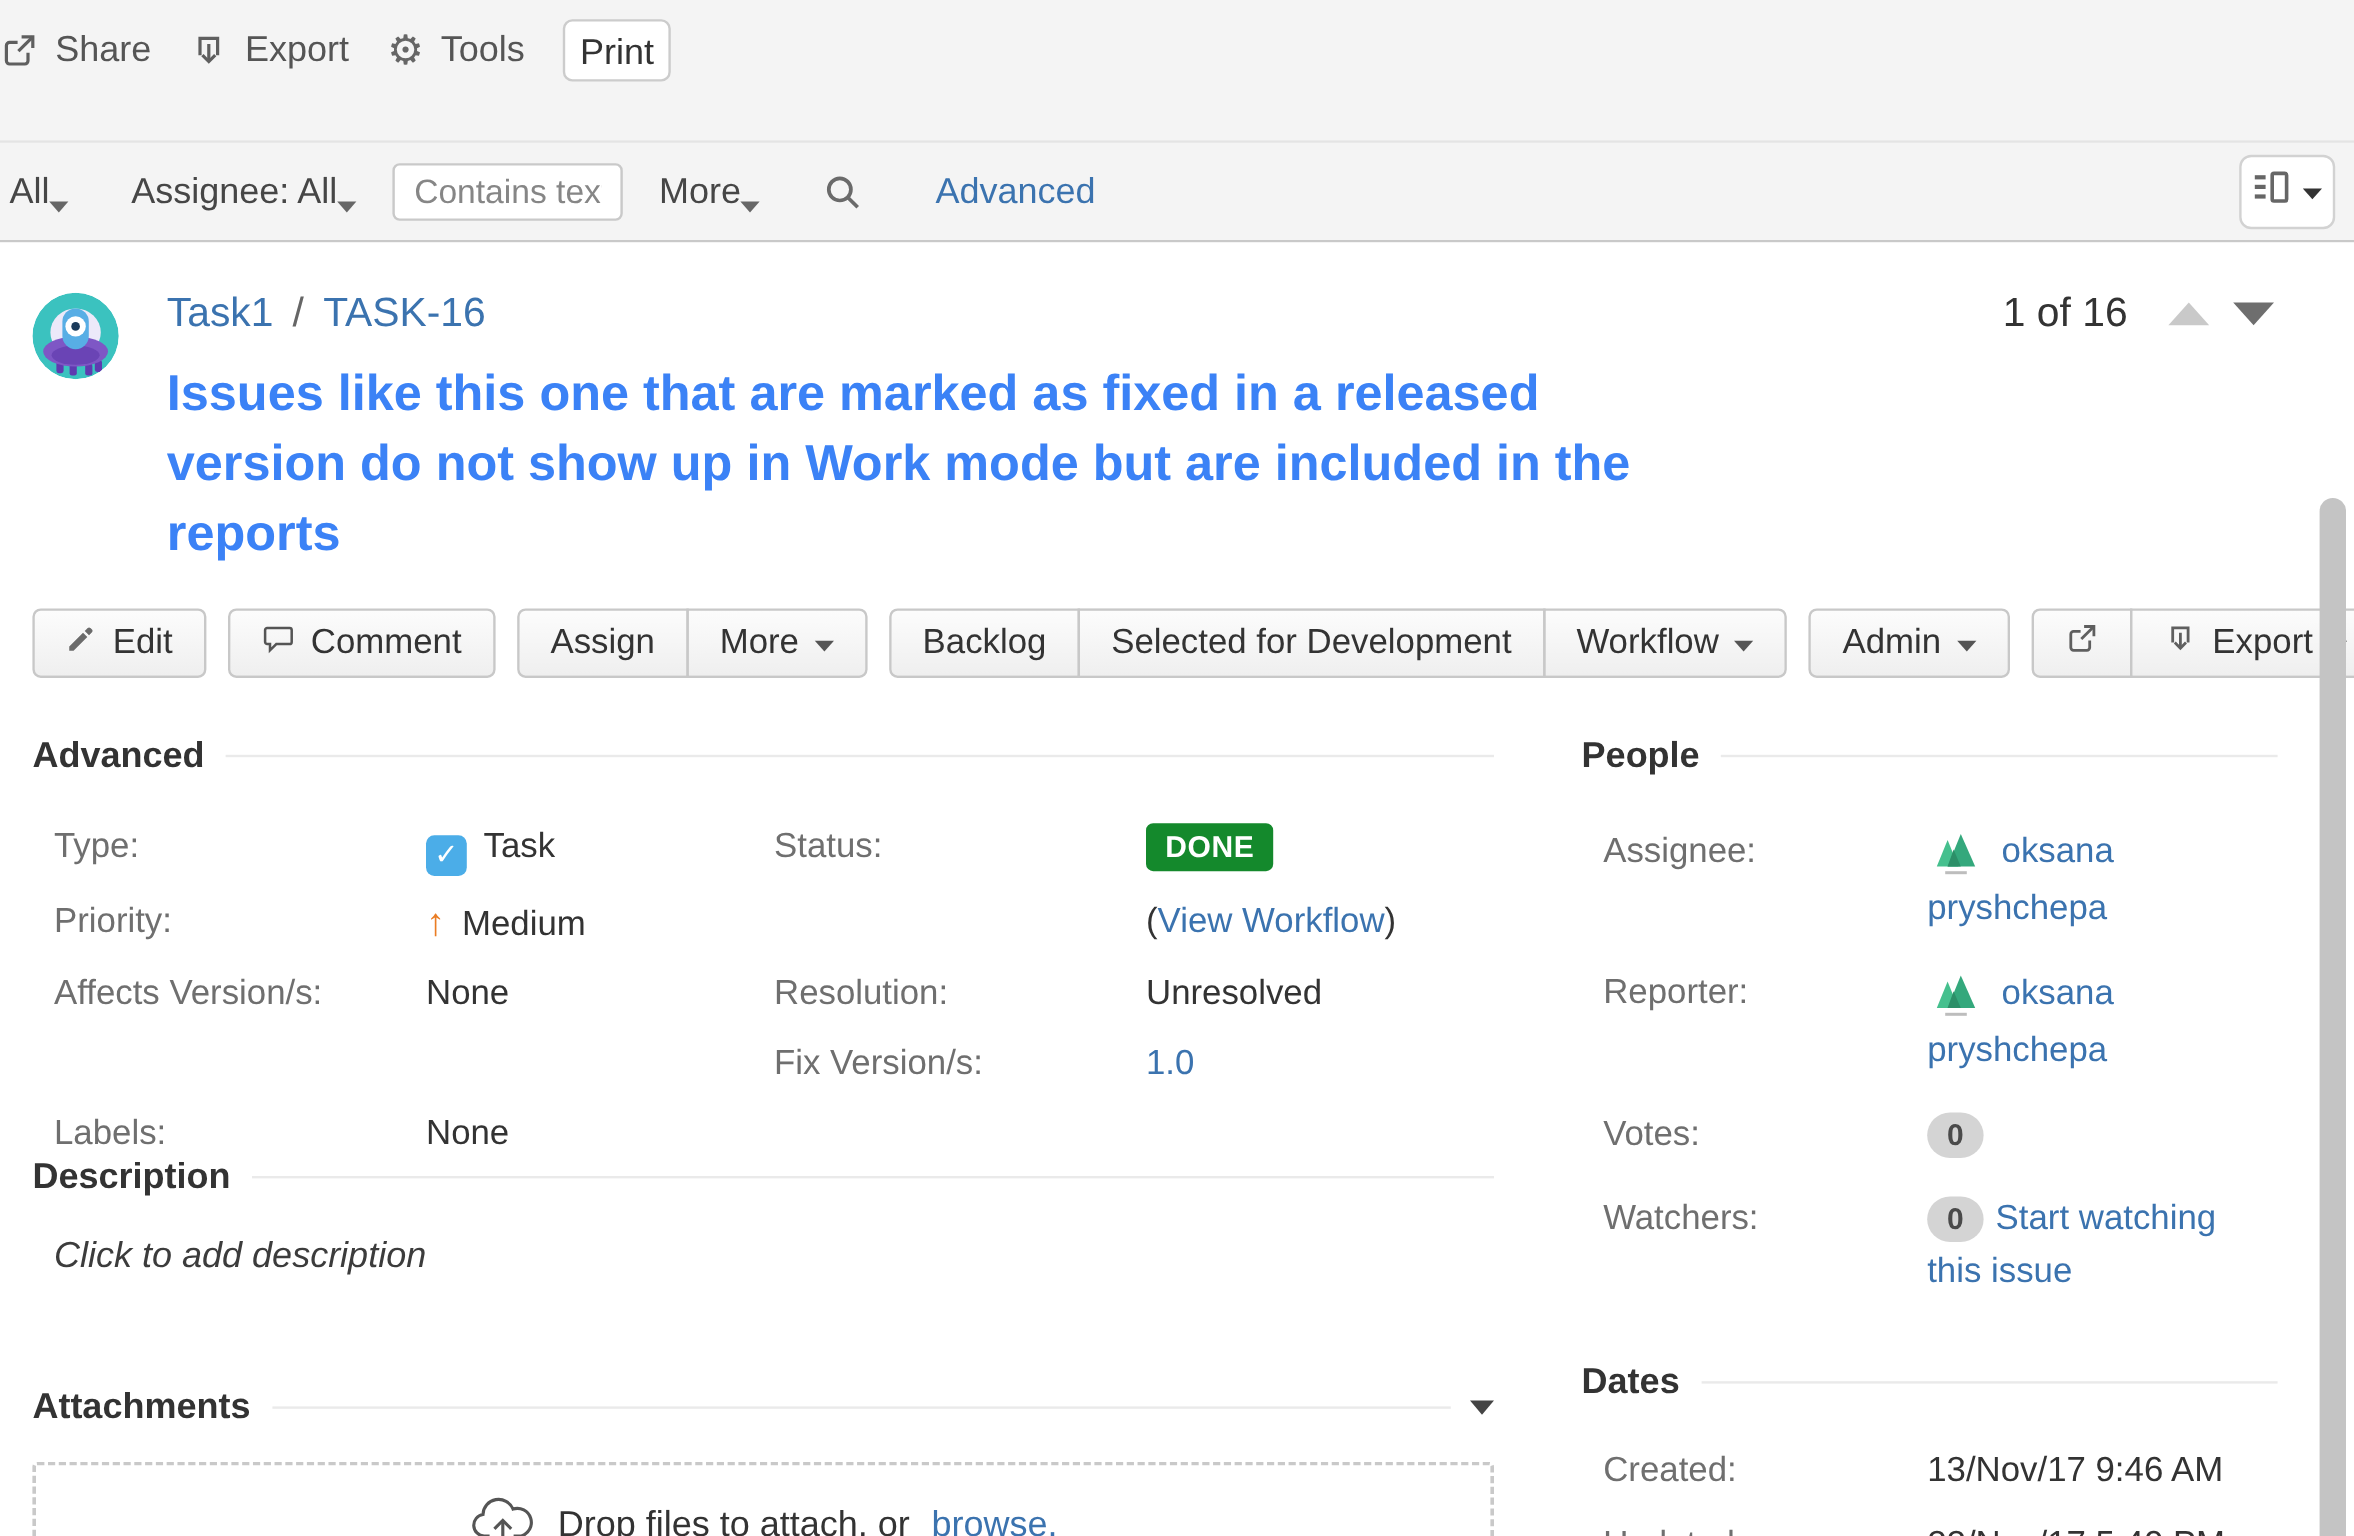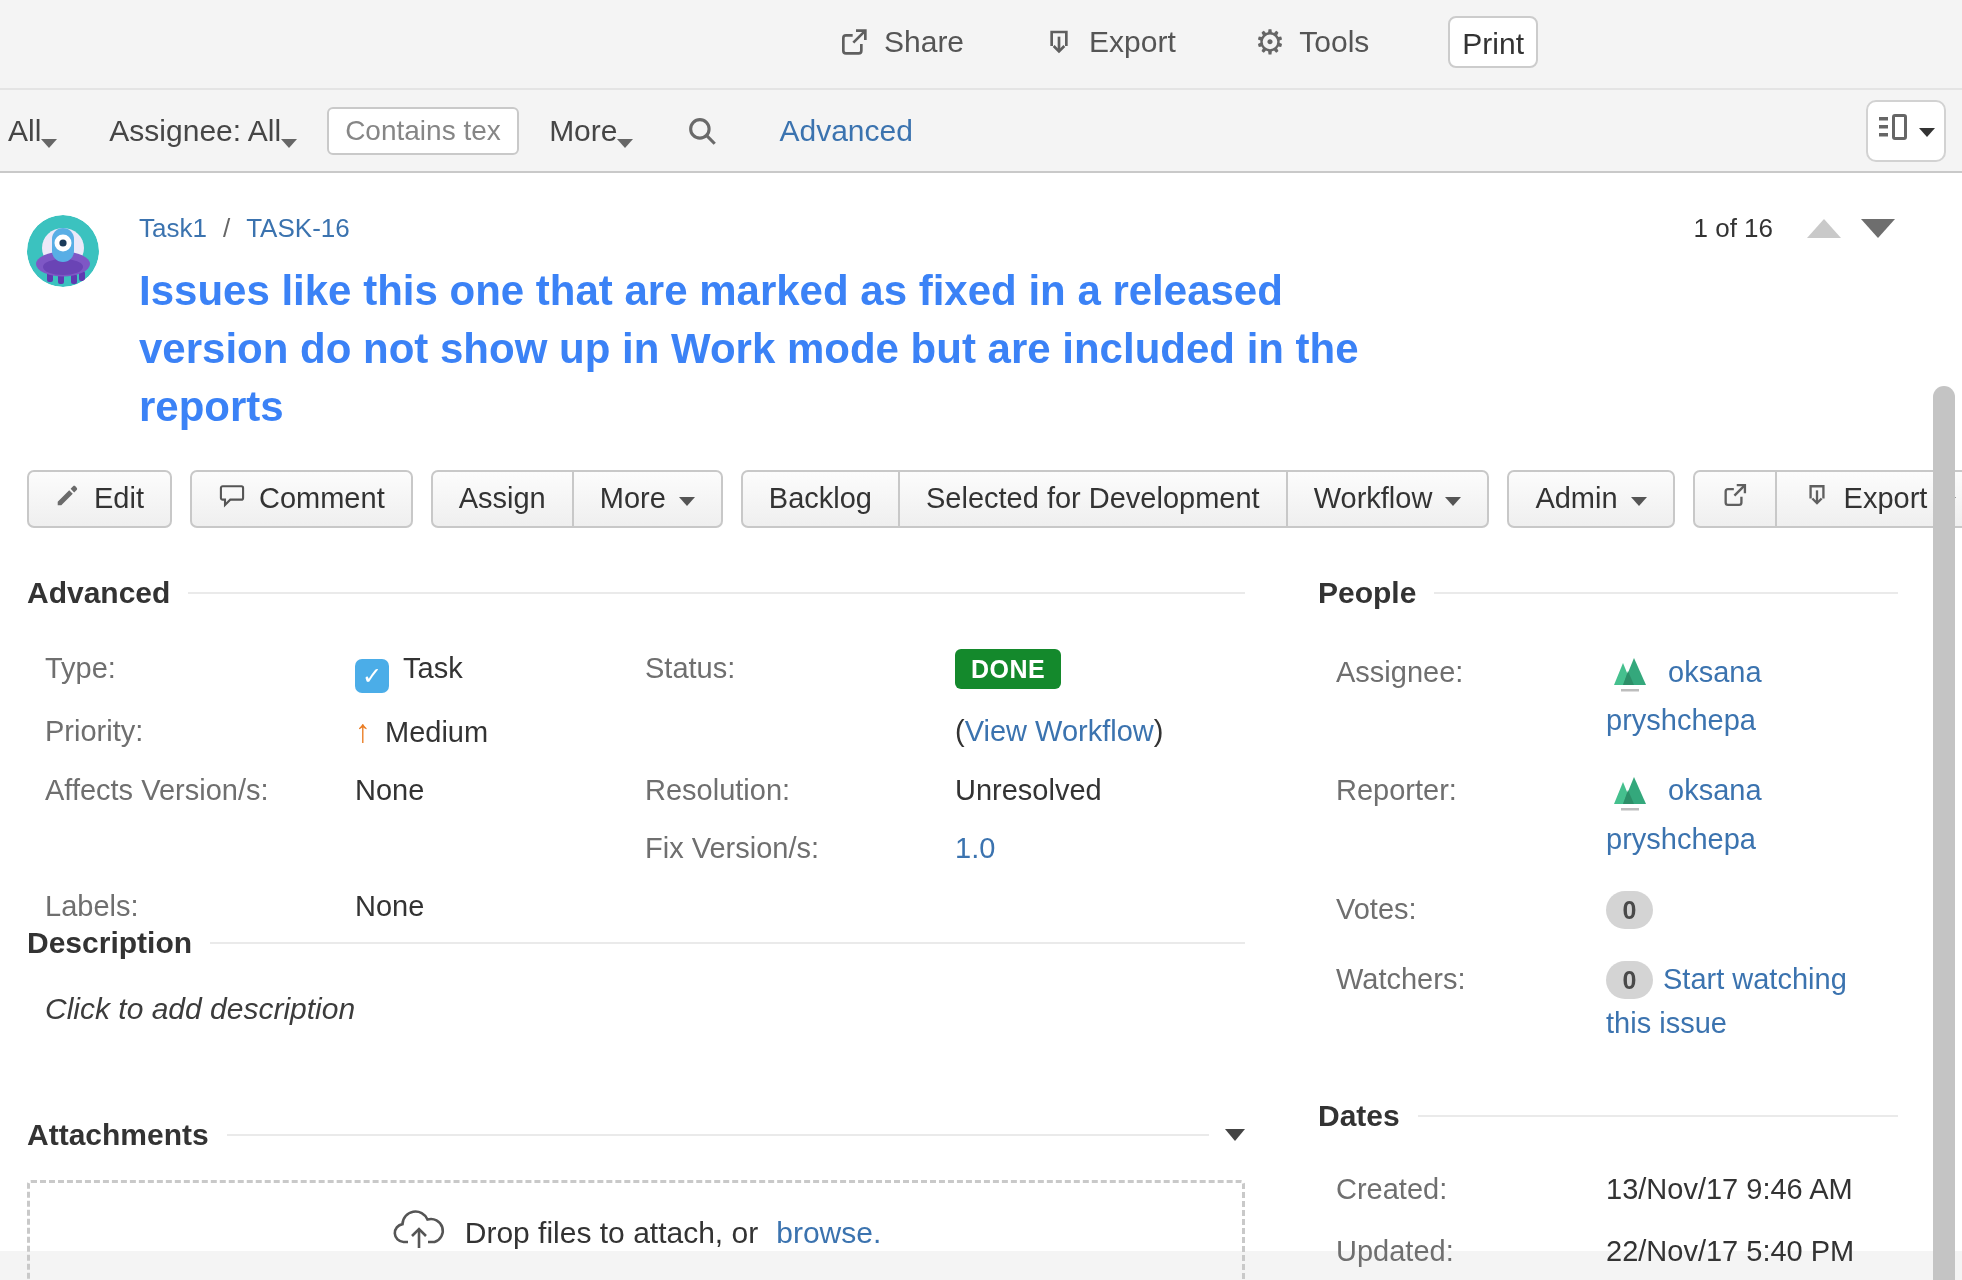--- a/index.html
+++ b/index.html
@@ -6,24 +6,24 @@
   html, body {
     margin: 0; padding: 0;
     width: 1962px; height: 1280px;
     overflow: hidden;
     font-family: "Liberation Sans", "DejaVu Sans", sans-serif;
     background: #f4f4f4;
     color: #333;
   }
   
   .top-toolbar {
-    height: 90px;
+    height: 119px;
     border-bottom: 2px solid #e4e4e4;
-    display: flex; align-items: flex-start; justify-content: flex-end;
-    padding: 16px 424px 0 0; gap: 79px;
+    display: flex; align-items: flex-start; justify-content: flex-start;
+    padding: 16px 424px 0 0; gap: 32px;
   }
   .tt-item {
     display: flex; align-items: center; gap: 14px;
     font-size: 30px; color: #555; height: 52px; cursor: pointer;
   }
   .tt-item svg { display: block; }
   .gear-glyph { font-size: 34px; color: #666; line-height: 1; }
   .print-btn {
     font-family: inherit; font-size: 30px; color: #333;
     background: #fff; border: 2px solid #ccc; border-radius: 8px;
@@ -67,21 +67,21 @@
   
   .panel {
     background: #fff;
     height: 1078px;
     padding: 40px 27px 0 27px;
     position: relative;
   }
   .issue-header { display: flex; }
   .proj-avatar { width: 72px; height: 72px; flex: none; margin-right: 40px; margin-top: 2px; }
   .ih-right { flex: 1; min-width: 0; }
-  .crumb-row { display: flex; align-items: center; font-size: 26px; }
+  .crumb-row { display: flex; align-items: center; font-size: 34px; }
   .crumb-sep { color: #666; margin: 0 16px; }
   .pager { margin-left: auto; display: flex; align-items: center; gap: 20px; padding-right: 40px; color: #333; }
   .tri-up {
     width: 0; height: 0; cursor: pointer;
     border-left: 17px solid transparent; border-right: 17px solid transparent;
     border-bottom: 19px solid #c9c9c9; margin-left: 14px;
   }
   .tri-down {
     width: 0; height: 0; cursor: pointer;
     border-left: 17px solid transparent; border-right: 17px solid transparent;

